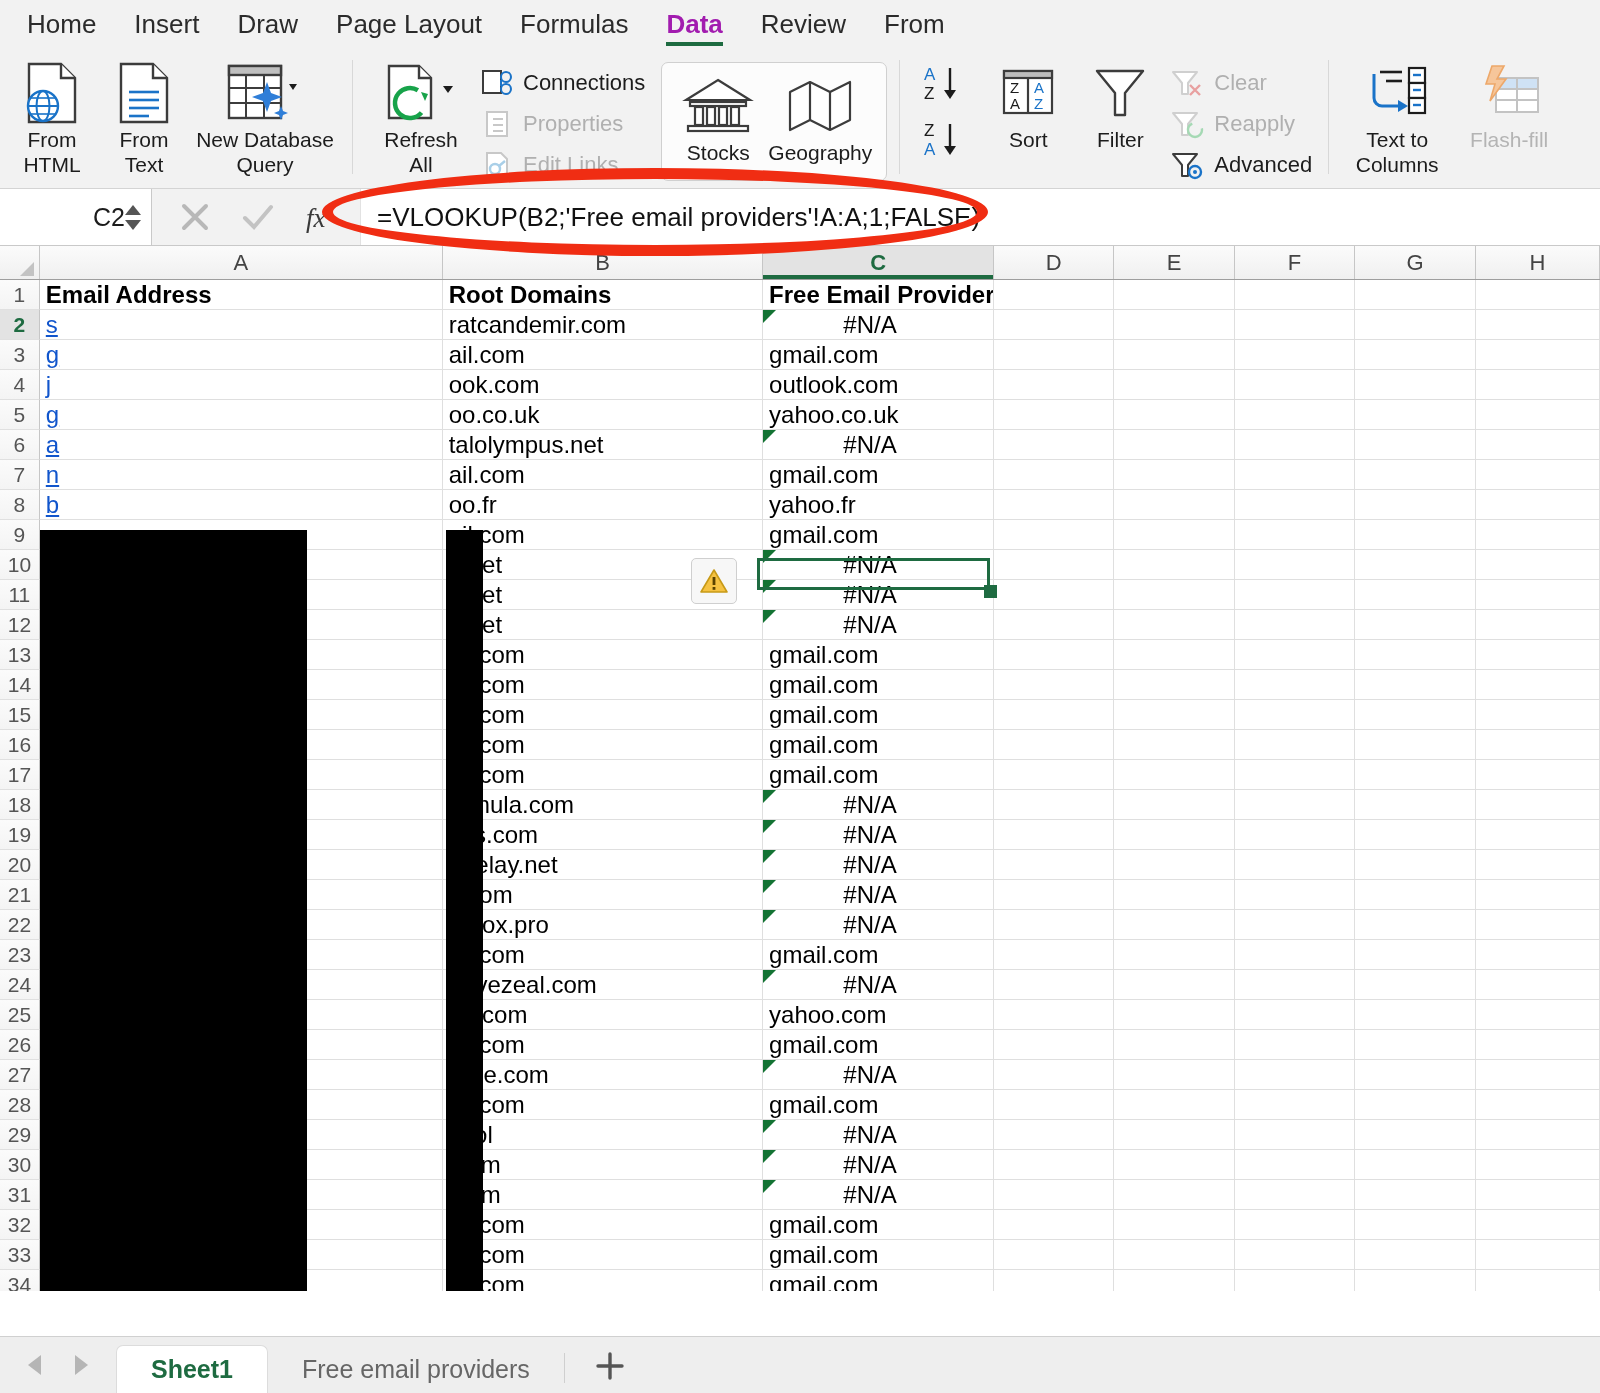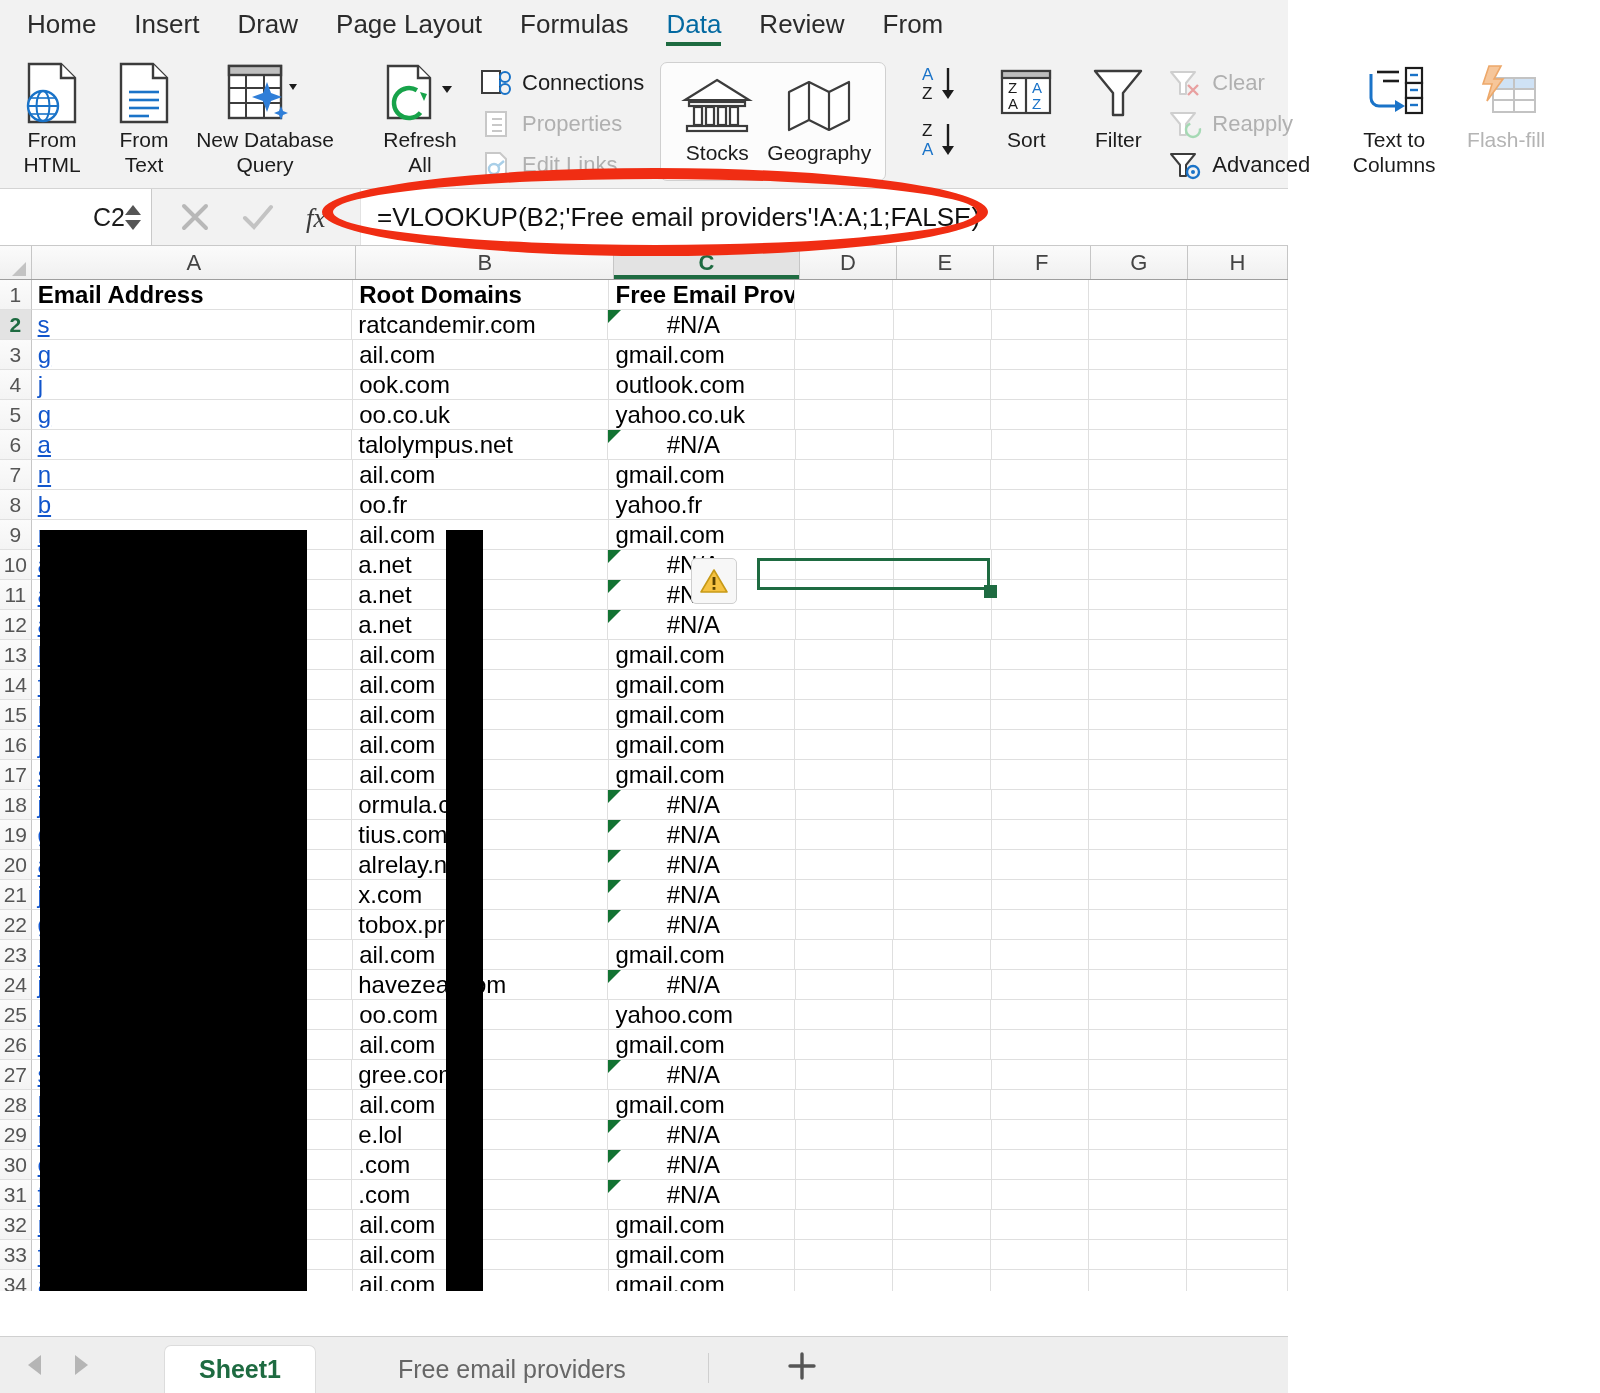--- a/index.html
+++ b/index.html
@@ -1,34 +1,34 @@
 <!DOCTYPE html>
 <html><head>
 <meta charset="utf-8">
 <style>
   * { box-sizing: border-box; margin: 0; padding: 0; }
   html, body {
     width: 1600px; height: 1393px;
     font-family: "Liberation Sans", sans-serif;
     background: #ffffff; overflow: hidden;
   }
-  #app { position: relative; width: 1288px; height: 1393px; }
+  #app { position: relative; width: 1600px; height: 1393px; }
 
   
   .ribbon-tabs {
     height: 48px; background: #f2f2f2;
     display: flex; align-items: center; padding-left: 8px;
     border-bottom: 0px;
   }
   .rtab {
     position: relative; font-size: 26px; color: #2b2b2b;
     padding: 0 19px; height: 48px; line-height: 48px;
     white-space: nowrap;
   }
-  .rtab.active { font-weight: normal; color: #0369a1; }
+  .rtab.active { font-weight: bold; color: #a21caf; }
   .rtab.active::after {
     content: ""; position: absolute; left: 19px; right: 19px;
     bottom: 2px; height: 4px; background: #1e6b41;
   }
 
   
   .ribbon {
     height: 141px; background: #f2f2f2;
     display: flex; align-items: stretch;
     border-bottom: 1px solid #d4d4d4;
@@ -154,21 +154,21 @@
   }
   .ellipse {
     position: absolute; z-index: 40; border: 11px solid #f02d13;
     border-radius: 50%; pointer-events: none;
   }
 
   
   .sheetbar {
     position: absolute; bottom: 0; left: 0; right: 0; height: 57px;
     background: #eeeeee; border-top: 1px solid #d0d0d0;
-    display: flex; align-items: flex-end; z-index: 20; gap: 48px;
+    display: flex; align-items: flex-end; z-index: 20;
   }
   .navarrows { display: flex; gap: 20px; padding: 0 22px 14px 22px; align-items: center; }
   .stab {
     height: 48px; display: flex; align-items: center; padding: 0 34px;
     font-size: 25px; color: #666; white-space: nowrap;
   }
   .stab.active {
     background: #fff; color: #1e6b41; font-weight: bold;
     border-radius: 7px 7px 0 0; border: 1px solid #dcdcdc; border-bottom: none;
   }

